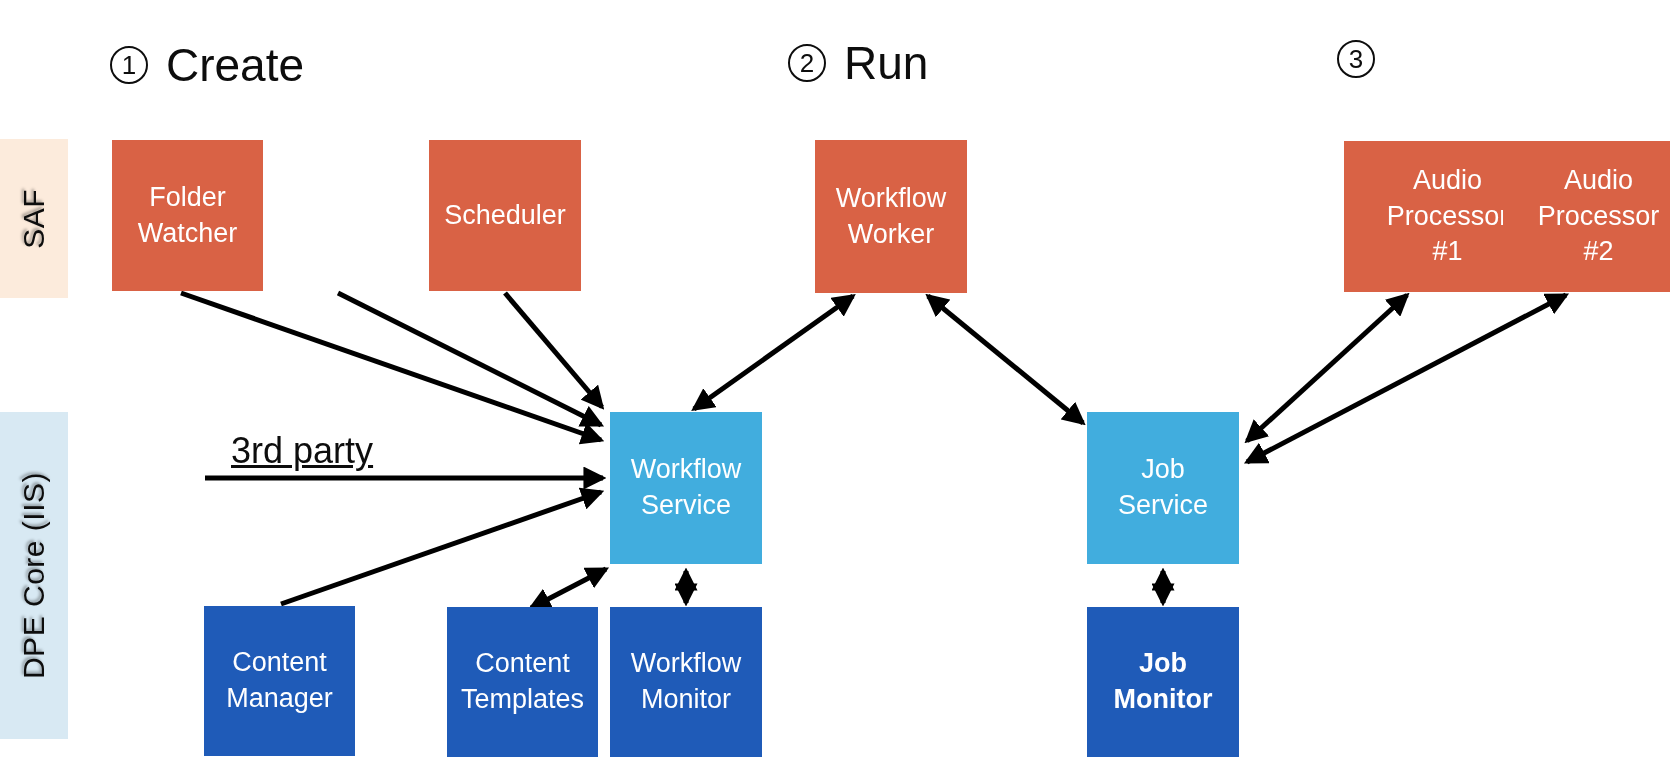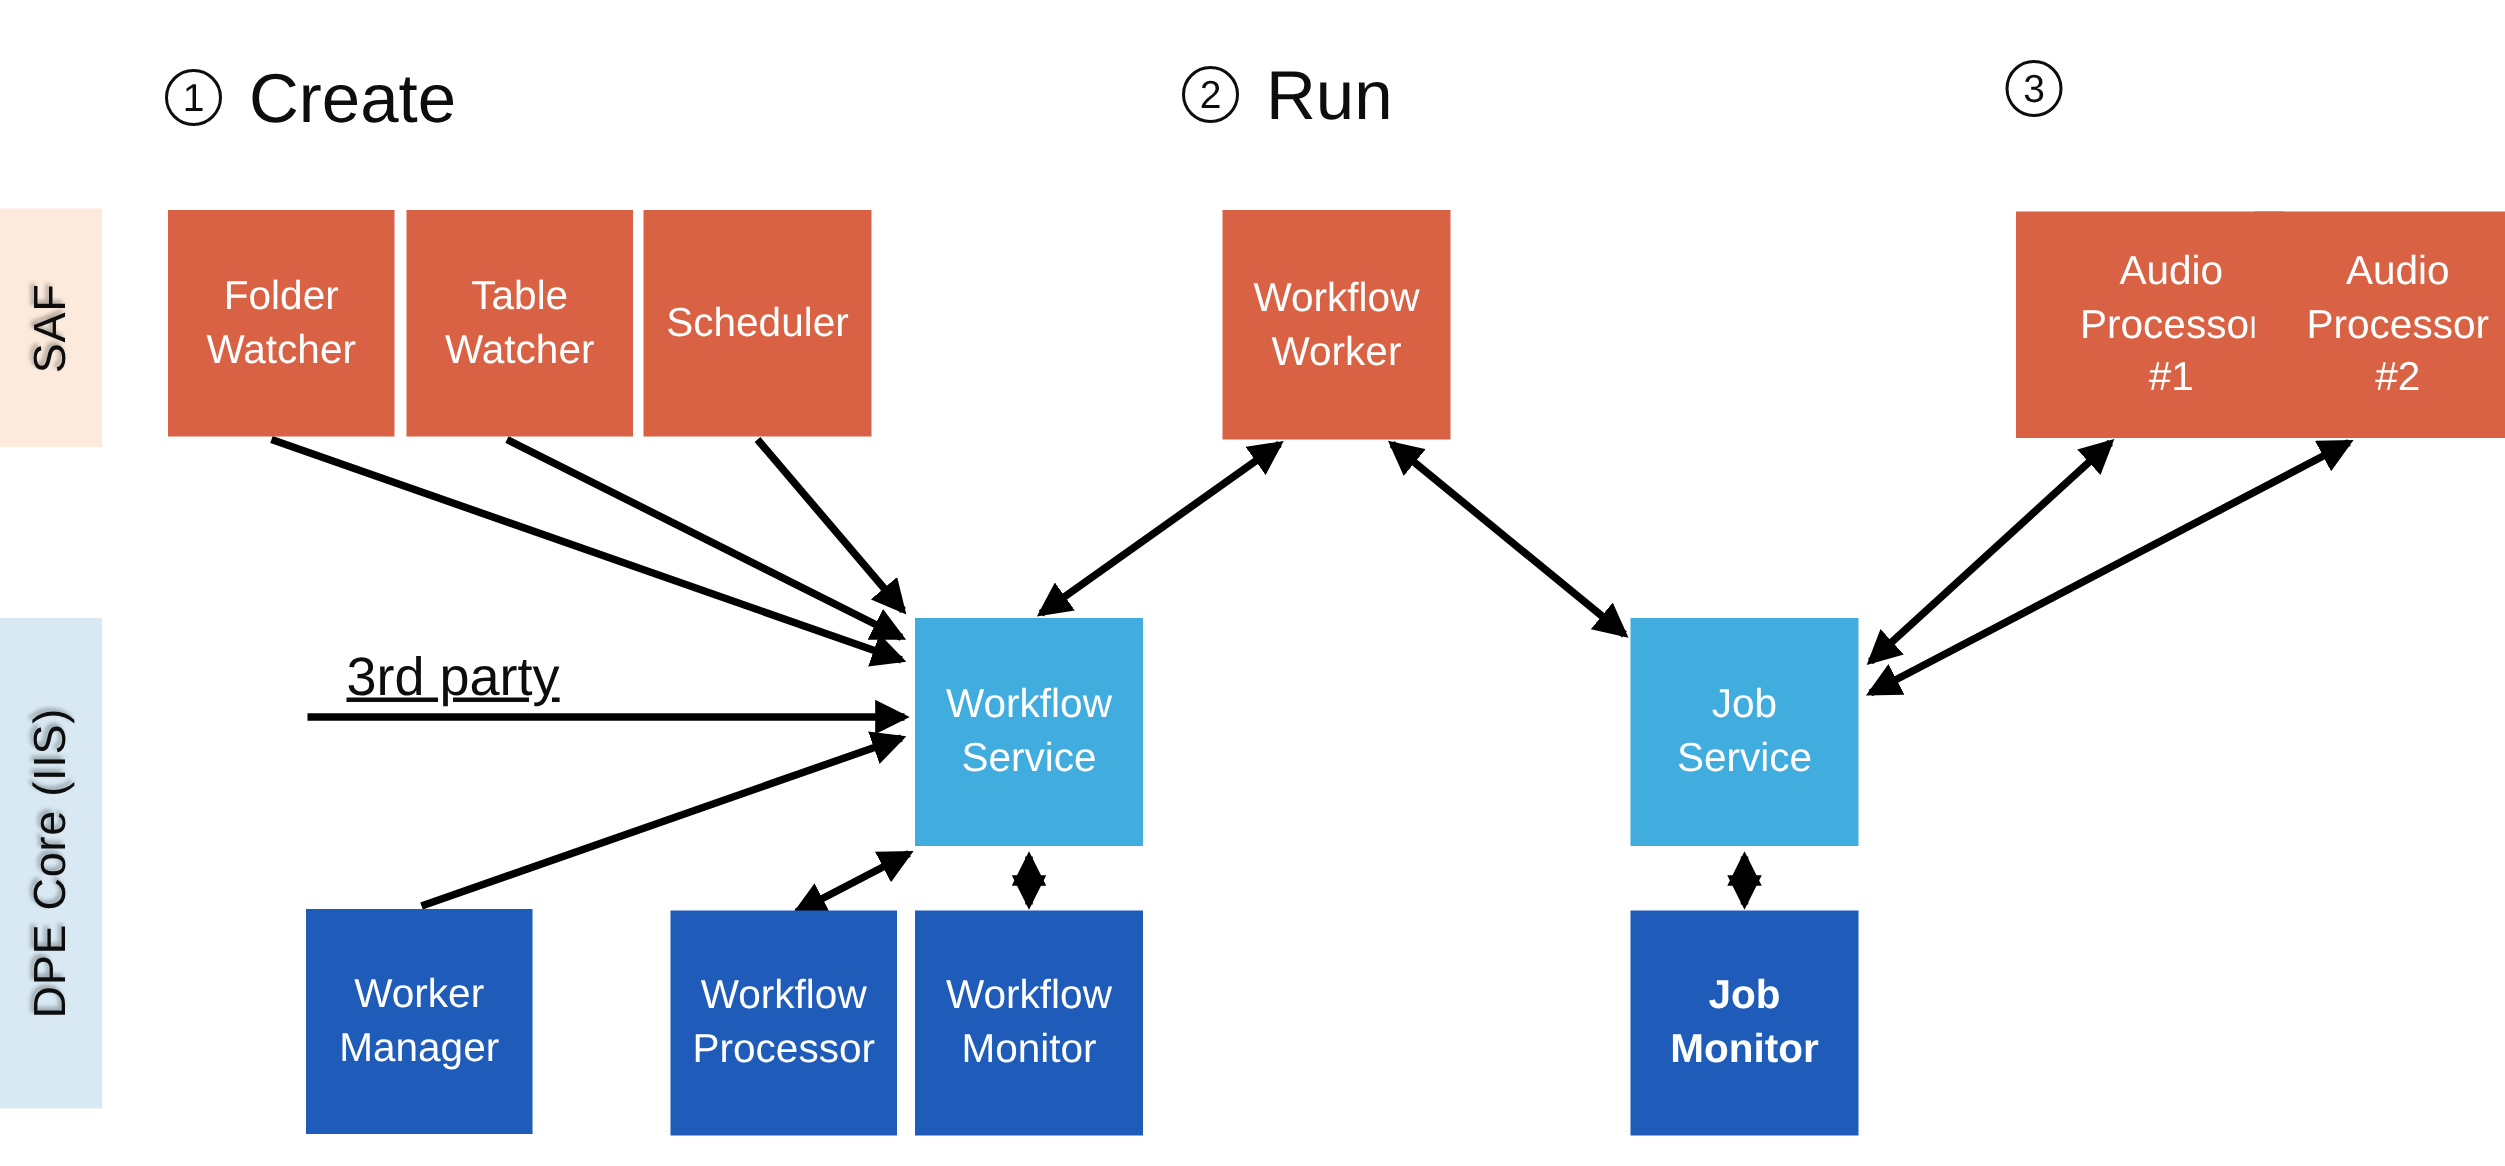--- a/index.html
+++ b/index.html
@@ -99,23 +99,20 @@
   </div>
   <div class="header" style="left:1337px;top:40px;">
     <span class="header-circle">3</span>
   </div>
 
   <div class="free-label" style="left:231px;top:430px;">3rd party</div>
 
   <div class="box orange" style="left:112px;top:140px;width:151px;height:151px;">
     <span class="box-label">Folder Watcher</span>
   </div>
-  <div class="box orange" style="left:271px;top:140px;width:151px;height:151px;">
-    <span class="box-label">Table Watcher</span>
-  </div>
   <div class="box orange" style="left:429px;top:140px;width:152px;height:151px;">
     <span class="box-label">Scheduler</span>
   </div>
   <div class="box orange" style="left:815px;top:140px;width:152px;height:153px;">
     <span class="box-label">Workflow Worker</span>
   </div>
   <div class="box orange" style="left:1344px;top:141px;width:151px;height:151px;padding-left:28px;">
     <span class="box-label">Audio Processor #1</span>
   </div>
   <div class="box orange" style="left:1503px;top:141px;width:151px;height:151px;padding-left:20px;">
@@ -123,24 +120,24 @@
   </div>
 
   <div class="box teal" style="left:610px;top:412px;width:152px;height:152px;">
     <span class="box-label">Workflow Service</span>
   </div>
   <div class="box teal" style="left:1087px;top:412px;width:152px;height:152px;">
     <span class="box-label">Job Service</span>
   </div>
 
   <div class="box blue" style="left:204px;top:606px;width:151px;height:150px;">
-    <span class="box-label">Worker Manager</span>
+    <span class="box-label">Content Manager</span>
   </div>
   <div class="box blue" style="left:447px;top:607px;width:151px;height:150px;">
-    <span class="box-label">Workflow Processor</span>
+    <span class="box-label">Content Templates</span>
   </div>
   <div class="box blue" style="left:610px;top:607px;width:152px;height:150px;">
     <span class="box-label">Workflow Monitor</span>
   </div>
   <div class="box blue" style="left:1087px;top:607px;width:152px;height:150px;font-weight:bold;">
     <span class="box-label">Job Monitor</span>
   </div>
 
 </div>
 

